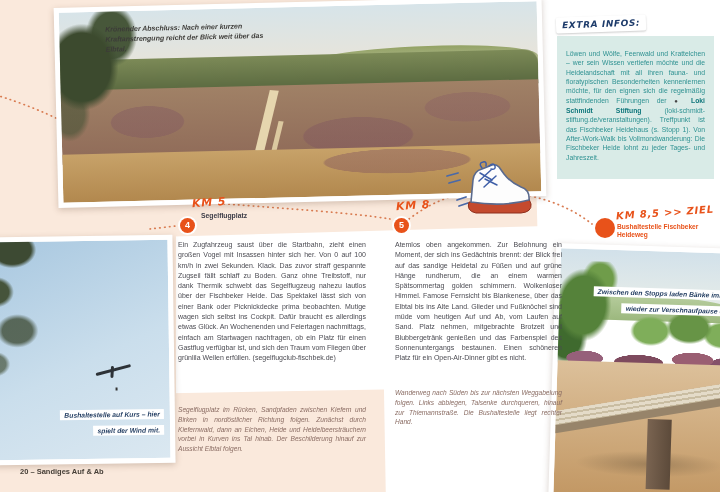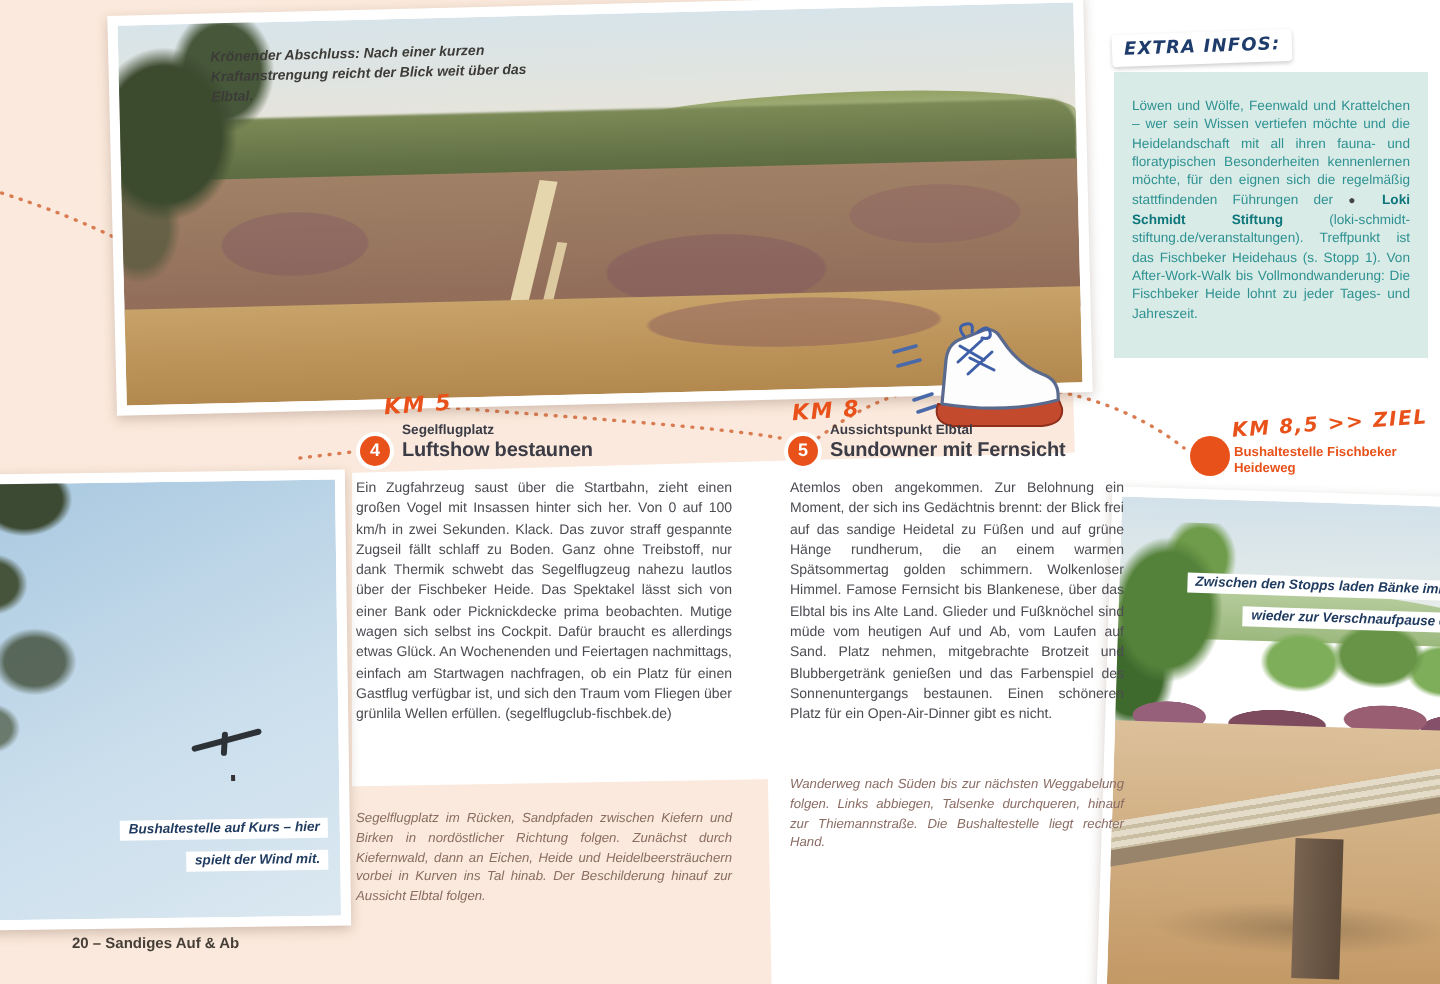--- a/index.html
+++ b/index.html
@@ -103,21 +103,21 @@
   .kicker{font-size:6.8px;line-height:8px;font-weight:bold;}
   .s-title{font-size:10px;line-height:11px;font-weight:bold;letter-spacing:-.1px;}
   .body-col{position:absolute;font-size:7px;line-height:10.3px;color:#4b4b52;text-align:justify;z-index:3;}
   .dir-col{position:absolute;font-size:6.6px;line-height:9.8px;color:#8a6c63;font-style:italic;
       text-align:justify;z-index:3;}
   .ziel-dot{position:absolute;left:595px;top:218px;width:20px;height:20px;border-radius:50%;
       background:#e8521a;box-shadow:0 0 0 2px rgba(255,255,255,.95);z-index:3;}
   .ziel-km{left:616px;top:207px;font-size:10px;}
   .ziel-label{position:absolute;left:617px;top:223px;width:100px;font-size:6.6px;line-height:7.6px;
       font-weight:bold;color:#e8521a;z-index:3;}
-  .footer{position:absolute;left:36px;top:467px;font-size:7.5px;font-weight:bold;color:#463f37;z-index:3;}
+  .footer{position:absolute;left:20px;top:467px;font-size:7.5px;font-weight:bold;color:#463f37;z-index:3;}
   .boot{position:absolute;left:445px;top:156px;z-index:3;}
 </style>
 </head>
 <body>
 
 <div class="page">
 
   <div class="edge-strip"></div>
   <div class="peach-top"></div>
   <div class="peach-left"></div>
@@ -196,31 +196,26 @@
       <line x1="51" y1="20" x2="39" y2="31"></line>
       <path d="M37 12 q-4 -5 1 -6 q4 -1 3 4" fill="none"></path>
       <path d="M44 10 q5 -4 6 0 q1 4 -4 3" fill="none"></path>
     </g>
   </svg>
 
   <div class="km" style="left:192px;top:196px">KM 5</div>
   <div class="badge" style="left:180px;top:218px">4</div>
   <div class="stop-head" style="left:201px;top:212px;width:175px">
     <div class="kicker">Segelflugplatz</div>
-    <div class="s-title">Luftshow bestaunen</div>
   </div>
   <div class="body-col" style="left:178px;top:240px;width:188px">Ein Zugfahrzeug saust über die Startbahn, zieht einen großen Vogel mit Insassen hinter sich her. Von 0 auf 100 km/h in zwei Sekunden. Klack. Das zuvor straff gespannte Zugseil fällt schlaff zu Boden. Ganz ohne Treibstoff, nur dank Thermik schwebt das Segelflugzeug nahezu lautlos über der Fischbeker Heide. Das Spektakel lässt sich von einer Bank oder Picknickdecke prima beobachten. Mutige wagen sich selbst ins Cockpit. Dafür braucht es allerdings etwas Glück. An Wochenenden und Feiertagen nachmittags, einfach am Startwagen nachfragen, ob ein Platz für einen Gastflug verfügbar ist, und sich den Traum vom Fliegen über grünlila Wellen erfüllen. (segelflugclub-fischbek.de)</div>
   <div class="dir-col" style="left:178px;top:405px;width:188px">Segelflugplatz im Rücken, Sandpfaden zwischen Kiefern und Birken in nordöstlicher Richtung folgen. Zunächst durch Kiefernwald, dann an Eichen, Heide und Heidelbeersträuchern vorbei in Kurven ins Tal hinab. Der Beschilderung hinauf zur Aussicht Elbtal folgen.</div>
 
   <div class="km" style="left:396px;top:199px">KM 8</div>
   <div class="badge" style="left:394px;top:218px">5</div>
-  <div class="stop-head" style="left:415px;top:212px;width:160px">
-    <div class="kicker">Aussichtspunkt Elbtal</div>
-    <div class="s-title">Sundowner mit Fernsicht</div>
-  </div>
   <div class="body-col" style="left:395px;top:240px;width:167px">Atemlos oben angekommen. Zur Belohnung ein Moment, der sich ins Gedächtnis brennt: der Blick frei auf das sandige Heidetal zu Füßen und auf grüne Hänge rundherum, die an einem warmen Spätsommertag golden schimmern. Wolkenloser Himmel. Famose Fernsicht bis Blankenese, über das Elbtal bis ins Alte Land. Glieder und Fußknöchel sind müde vom heutigen Auf und Ab, vom Laufen auf Sand. Platz nehmen, mitgebrachte Brotzeit und Blubbergetränk genießen und das Farbenspiel des Sonnenuntergangs bestaunen. Einen schöneren Platz für ein Open-Air-Dinner gibt es nicht.</div>
   <div class="dir-col" style="left:395px;top:388px;width:167px">Wanderweg nach Süden bis zur nächsten Weggabelung folgen. Links abbiegen, Talsenke durchqueren, hinauf zur Thiemannstraße. Die Bushaltestelle liegt rechter Hand.</div>
 
   <div class="ziel-dot"></div>
   <div class="km ziel-km">KM 8,5 &gt;&gt; ZIEL</div>
   <div class="ziel-label">Bushaltestelle Fischbeker Heideweg</div>
 
   <div class="footer">20 – Sandiges Auf &amp; Ab</div>
 
 </div>

